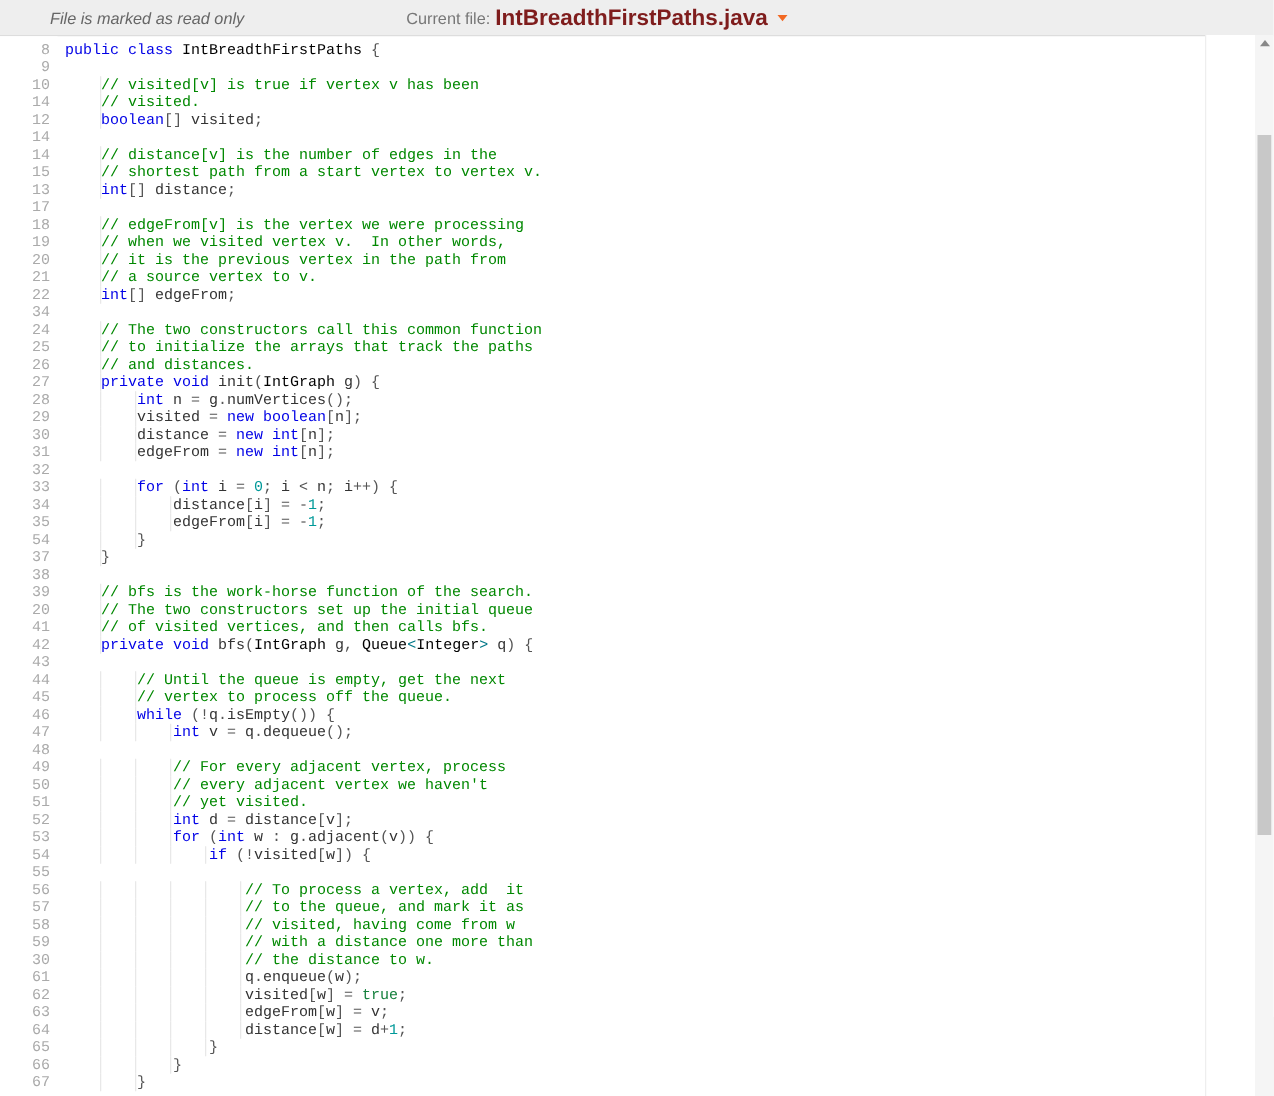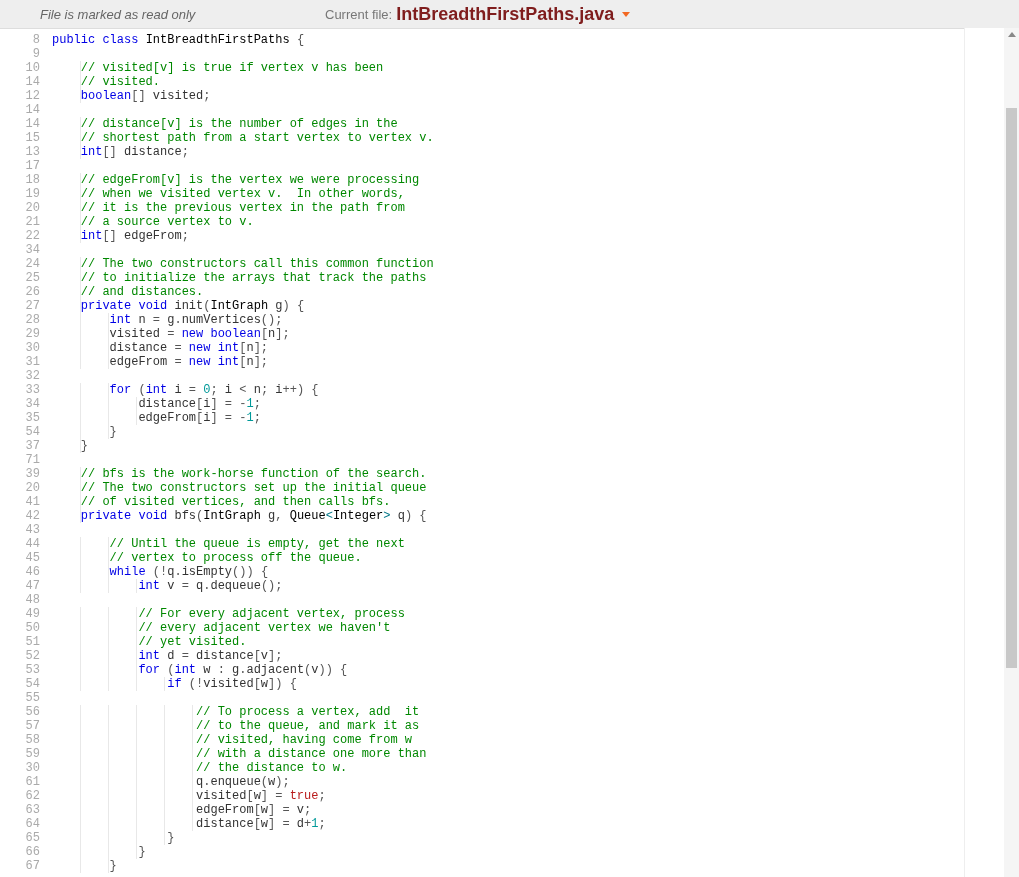--- a/index.html
+++ b/index.html
@@ -66,21 +66,21 @@
     white-space: pre;
     overflow: hidden;
     position: relative;
   }
   .code-line { height: 14px; position: relative; }
   .tok-kw { color: #0000e6; }
   .tok-type { color: #000; }
   .tok-id { color: #333; }
   .tok-comment { color: #008800; }
   .tok-num { color: #009999; }
-  .tok-bool { color: #b91c1c; }
+  .tok-bool { color: #15803d; }
   .tok-op { color: #555; }
   .tok-punc { color: #555; }
   .tok-generic { color: #007788; }
   .indent-guide {
     position: absolute;
     top: 0; bottom: 0; width: 1px;
     background: #e8e8e8;
   }
   .scrollbar-track {
     position: absolute;
@@ -146,21 +146,21 @@
       <div>28</div>
       <div>29</div>
       <div>30</div>
       <div>31</div>
       <div>32</div>
       <div>33</div>
       <div>34</div>
       <div>35</div>
       <div>54</div>
       <div>37</div>
-      <div>71</div>
+      <div>38</div>
       <div>39</div>
       <div>20</div>
       <div>41</div>
       <div>42</div>
       <div>43</div>
       <div>44</div>
       <div>45</div>
       <div>46</div>
       <div>47</div>
       <div>48</div>

